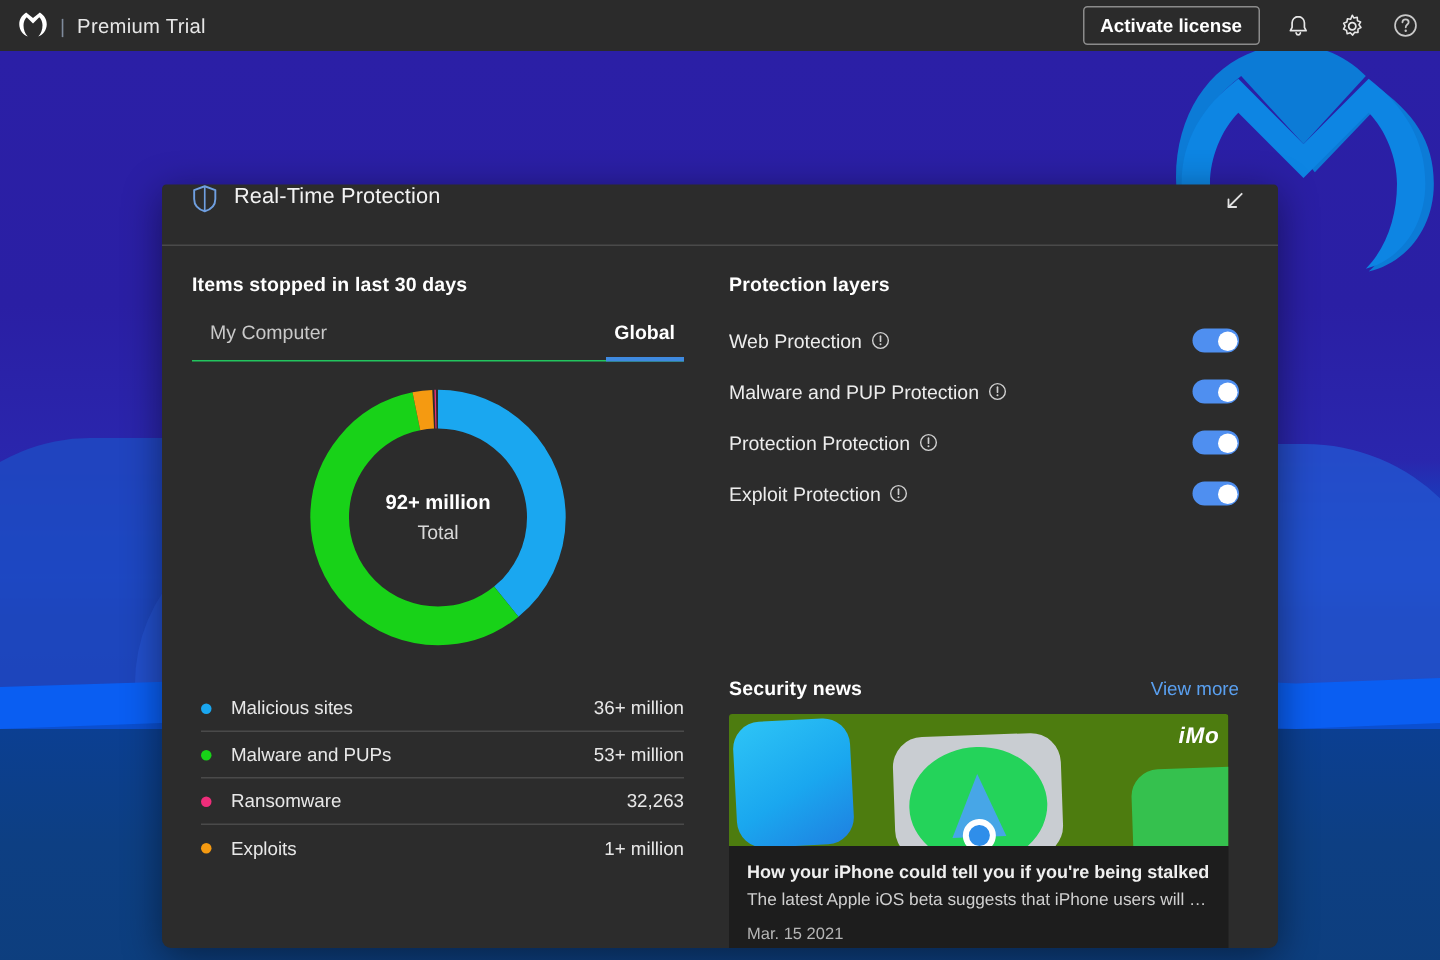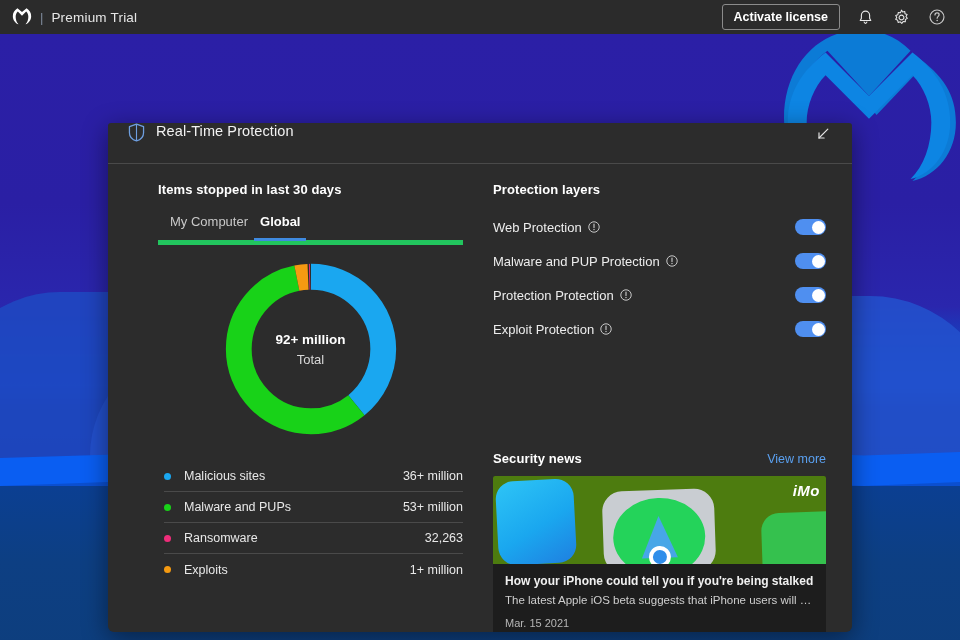--- a/index.html
+++ b/index.html
@@ -94,27 +94,27 @@
   }
   .panel-head {
     height:41px; display:flex; align-items:flex-start;
     padding:0 18px 0 20px;
     border-bottom:1px solid #4a4a4a;
   }
   .panel-title { color:#f2f2f2; font-size:14.5px; margin-left:11px; letter-spacing:.1px; }
   .panel-collapse { margin-left:auto; width:22px; height:22px; display:flex; align-items:center; justify-content:center; cursor:pointer; }
 
   .panel-body { display:flex; padding:18px 0 0 0; height:468px; }
-  .col-left { width:372px; padding:0 24px 0 20px;margin-left:30px; }
+  .col-left { width:372px; padding:0 24px 0 20px; }
   .col-right { width:372px; padding:0 26px 0 6px; }
 
   .section-title { color:#ffffff; font-size:13px; font-weight:bold; letter-spacing:.1px; }
 
   
-  .tabs { display:flex; margin-top:17px; border-bottom:5px solid #22c55e; padding-left:6px; }
+  .tabs { display:flex; margin-top:17px; border-bottom:1px solid #22c55e; padding-left:6px;justify-content:space-between; }
   .tab {
     color:#c9c9c9; font-size:13px; padding:0 6px 9px 6px; cursor:pointer;
     border-bottom:3px solid transparent; margin-bottom:-1px;
   }
   .tab.active { color:#ffffff; font-weight:bold; border-bottom-color:#3f8ae0; }
 
   
   .donut-wrap { height:180px; display:flex; align-items:center; justify-content:center; margin-top:14px; position:relative; }
   .donut-center {
     position:absolute; left:0; right:0; top:50%; transform:translateY(-50%);

